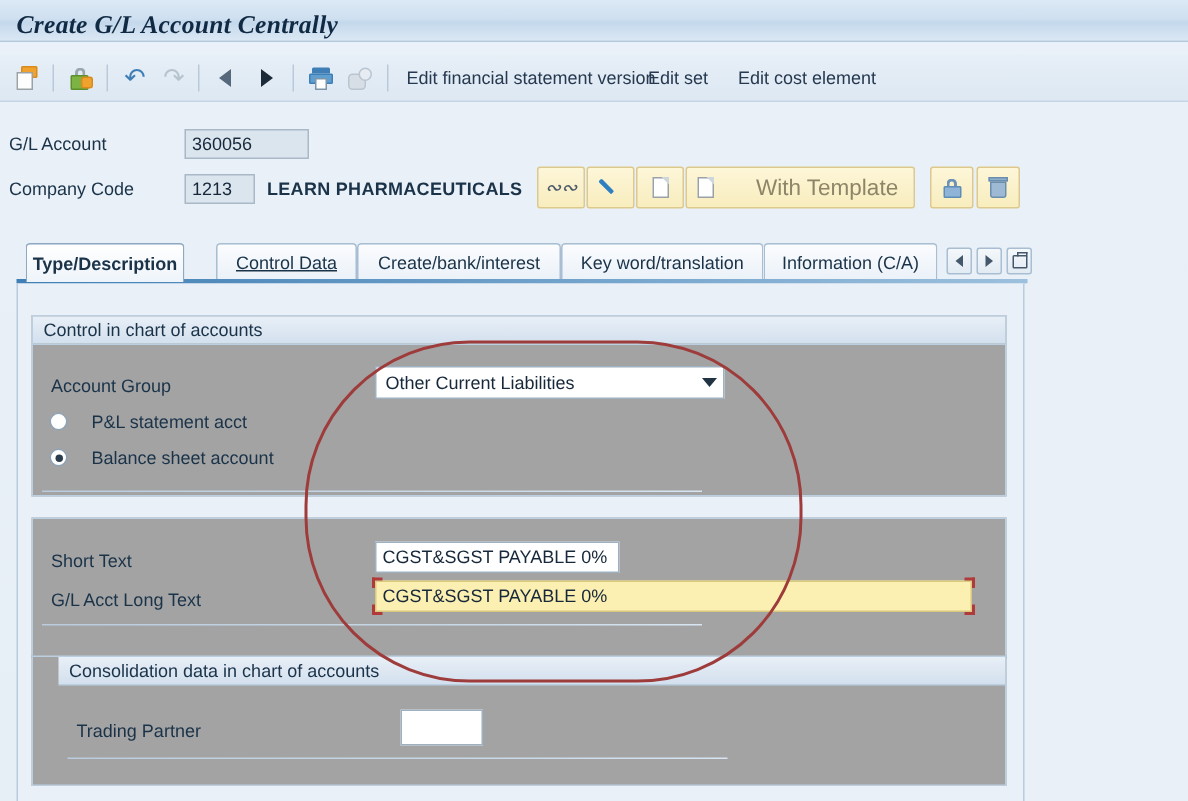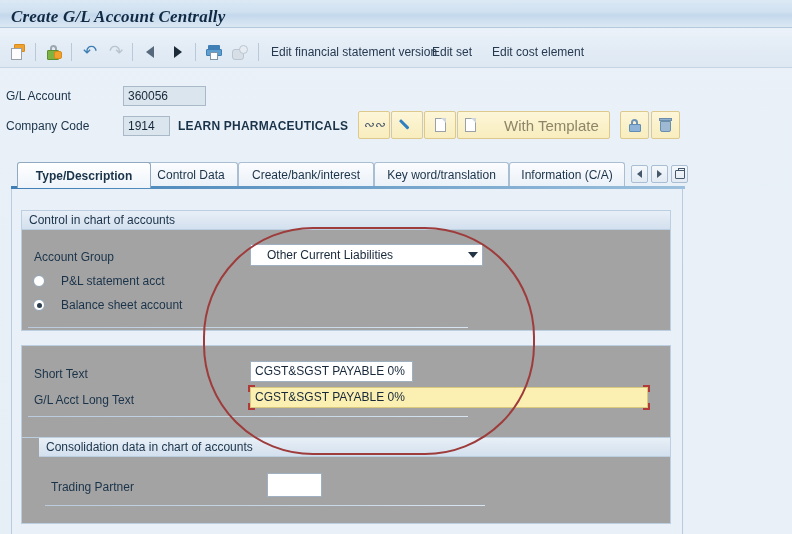--- a/index.html
+++ b/index.html
@@ -242,21 +242,21 @@
   .focus-marks i.tr { right:0; top:0; border-left:none; border-bottom:none; }
   .focus-marks i.bl { left:0; bottom:0; border-right:none; border-top:none; }
   .focus-marks i.br { right:0; bottom:0; border-left:none; border-top:none; }
 
   .combo {
     position: absolute; box-sizing: border-box;
     background: #ffffff; border: 1px solid #9fb0c0;
     font-size: 12px; color: #17283a;
     display: flex; align-items: center;
   }
-  .combo .cv { padding-left: 16px; flex: 1; white-space: nowrap; }
+  .combo .cv { padding-left: 6px; flex: 1; white-space: nowrap; }
   .combo .carat {
     width: 18px; display: flex; align-items: center; justify-content: center;
   }
   .combo .carat b {
     display:block; width:0; height:0;
     border-left:5px solid transparent; border-right:5px solid transparent;
     border-top:6px solid #223344;
   }
 
   .radio-row { position: absolute; display: flex; align-items: center; gap: 12px; }
@@ -352,21 +352,21 @@
 
     <div class="tb-text" style="left:271px;">Edit financial statement version</div>
     <div class="tb-text" style="left:432px;">Edit set</div>
     <div class="tb-text" style="left:492px;">Edit cost element</div>
   </div>
 
   <div class="hdr-label" style="left:6px; top:89px;">G/L Account</div>
   <div class="hdr-input" style="left:123px; top:86px; width:83px; height:20px;">360056</div>
 
   <div class="hdr-label" style="left:6px; top:119px;">Company Code</div>
-  <div class="hdr-input" style="left:123px; top:116px; width:47px; height:20px;">1914</div>
+  <div class="hdr-input" style="left:123px; top:116px; width:47px; height:20px;">1213</div>
 
   <div class="hdr-static" style="left:178px; top:119px;">LEARN PHARMACEUTICALS</div>
 
   <div class="sapbtn" style="left:358px; top:111px; width:32px; height:28px;">
     <span class="g-sig">∾∾</span>
   </div>
   <div class="sapbtn" style="left:391px; top:111px; width:32px; height:28px;">
     <span class="g-pencil"></span>
   </div>
   <div class="sapbtn" style="left:424px; top:111px; width:32px; height:28px;">
@@ -383,22 +383,22 @@
     </span>
   </div>
   <div class="sapbtn" style="left:651px; top:111px; width:29px; height:28px;">
     <span class="g-trash">
       <i class="tlid"></i>
         <i class="tbody"></i>
     </span>
   </div>
 
   <div class="tabstrip">
-    <div class="tab active" style="left:6px; width:134px;">Type/Description</div>
-    <div class="tab" style="left:133px; width:94px;">Control Data</div>
+    <div class="tab active" style="left:6px; width:106px;">Type/Description</div>
+    <div class="tab" style="left:133px; width:94px;text-decoration:underline;">Control Data</div>
     <div class="tab" style="left:227px; width:136px;">Create/bank/interest</div>
     <div class="tab" style="left:363px; width:135px;">Key word/translation</div>
     <div class="tab" style="left:498px; width:116px;">Information (C/A)</div>
 
     <div class="tabnav" style="left:620px;">
       <span class="tri-sm tri-sm-l"></span>
     </div>
     <div class="tabnav" style="left:640px;">
       <span class="tri-sm tri-sm-r"></span>
     </div>

